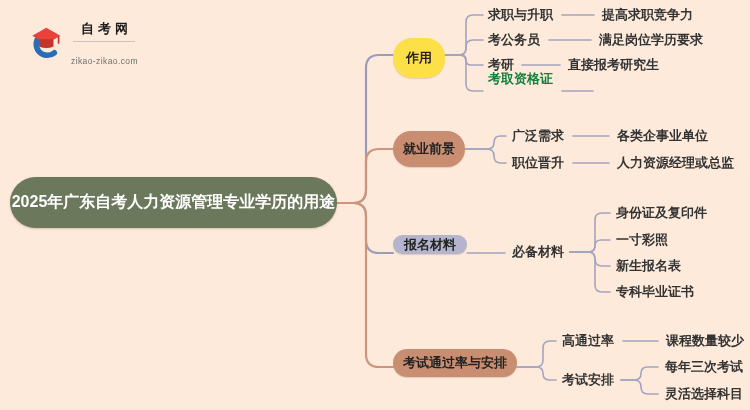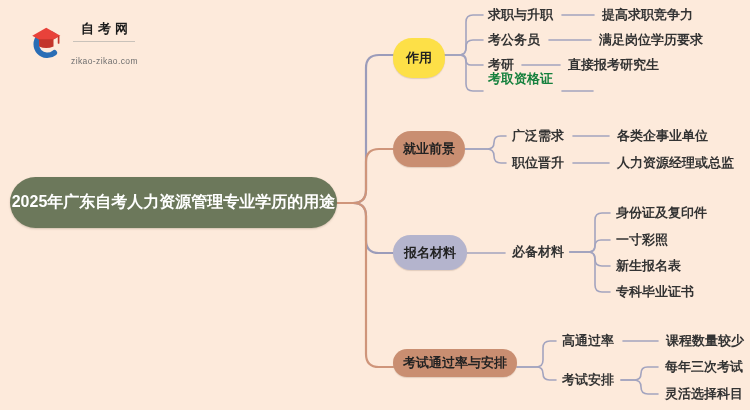--- a/index.html
+++ b/index.html
@@ -85,21 +85,21 @@
     <div class="node-label" style="left: 488px; top: 31px; color: rgb(51, 51, 51);">考公务员</div>
     <div class="node-label" style="left: 599px; top: 31px; color: rgb(51, 51, 51);">满足岗位学历要求</div>
     <div class="node-label" style="left: 488px; top: 56px; color: rgb(51, 51, 51);">考研</div>
     <div class="node-label" style="left: 568px; top: 56px; color: rgb(51, 51, 51);">直接报考研究生</div>
     <div class="node-label" style="left: 488px; top: 70px; color: #15803d;">考取资格证</div>
     <div class="pill" style="left: 393px; top: 131px; width: 72px; height: 36px; background: rgb(201, 142, 113); color: rgb(34, 34, 34);">就业前景</div>
     <div class="node-label" style="left: 512px; top: 127px; color: rgb(51, 51, 51);">广泛需求</div>
     <div class="node-label" style="left: 617px; top: 127px; color: rgb(51, 51, 51);">各类企事业单位</div>
     <div class="node-label" style="left: 512px; top: 154px; color: rgb(51, 51, 51);">职位晋升</div>
     <div class="node-label" style="left: 617px; top: 154px; color: rgb(51, 51, 51);">人力资源经理或总监</div>
-    <div class="pill" style="left: 393px; top: 235px; width: 74px; height: 35px; background: rgb(180, 180, 205); color: rgb(34, 34, 34);">报名材料</div>
+    <div class="pill" style="left: 393px; top: 235px; width: 74px; height: 19px; background: rgb(180, 180, 205); color: rgb(34, 34, 34);">报名材料</div>
     <div class="node-label" style="left: 512px; top: 243px; color: rgb(51, 51, 51);">必备材料</div>
     <div class="node-label" style="left: 616px; top: 204px; color: rgb(51, 51, 51);">身份证及复印件</div>
     <div class="node-label" style="left: 616px; top: 231px; color: rgb(51, 51, 51);">一寸彩照</div>
     <div class="node-label" style="left: 616px; top: 257px; color: rgb(51, 51, 51);">新生报名表</div>
     <div class="node-label" style="left: 616px; top: 283px; color: rgb(51, 51, 51);">专科毕业证书</div>
     <div class="pill" style="left: 393px; top: 349px; width: 124px; height: 28px; background: rgb(201, 142, 113); color: rgb(34, 34, 34);">考试通过率与安排</div>
     <div class="node-label" style="left: 562px; top: 332px; color: rgb(51, 51, 51);">高通过率</div>
     <div class="node-label" style="left: 666px; top: 332px; color: rgb(51, 51, 51);">课程数量较少</div>
     <div class="node-label" style="left: 562px; top: 371px; color: rgb(51, 51, 51);">考试安排</div>
     <div class="node-label" style="left: 665px; top: 385px; color: rgb(51, 51, 51);">灵活选择科目</div>

